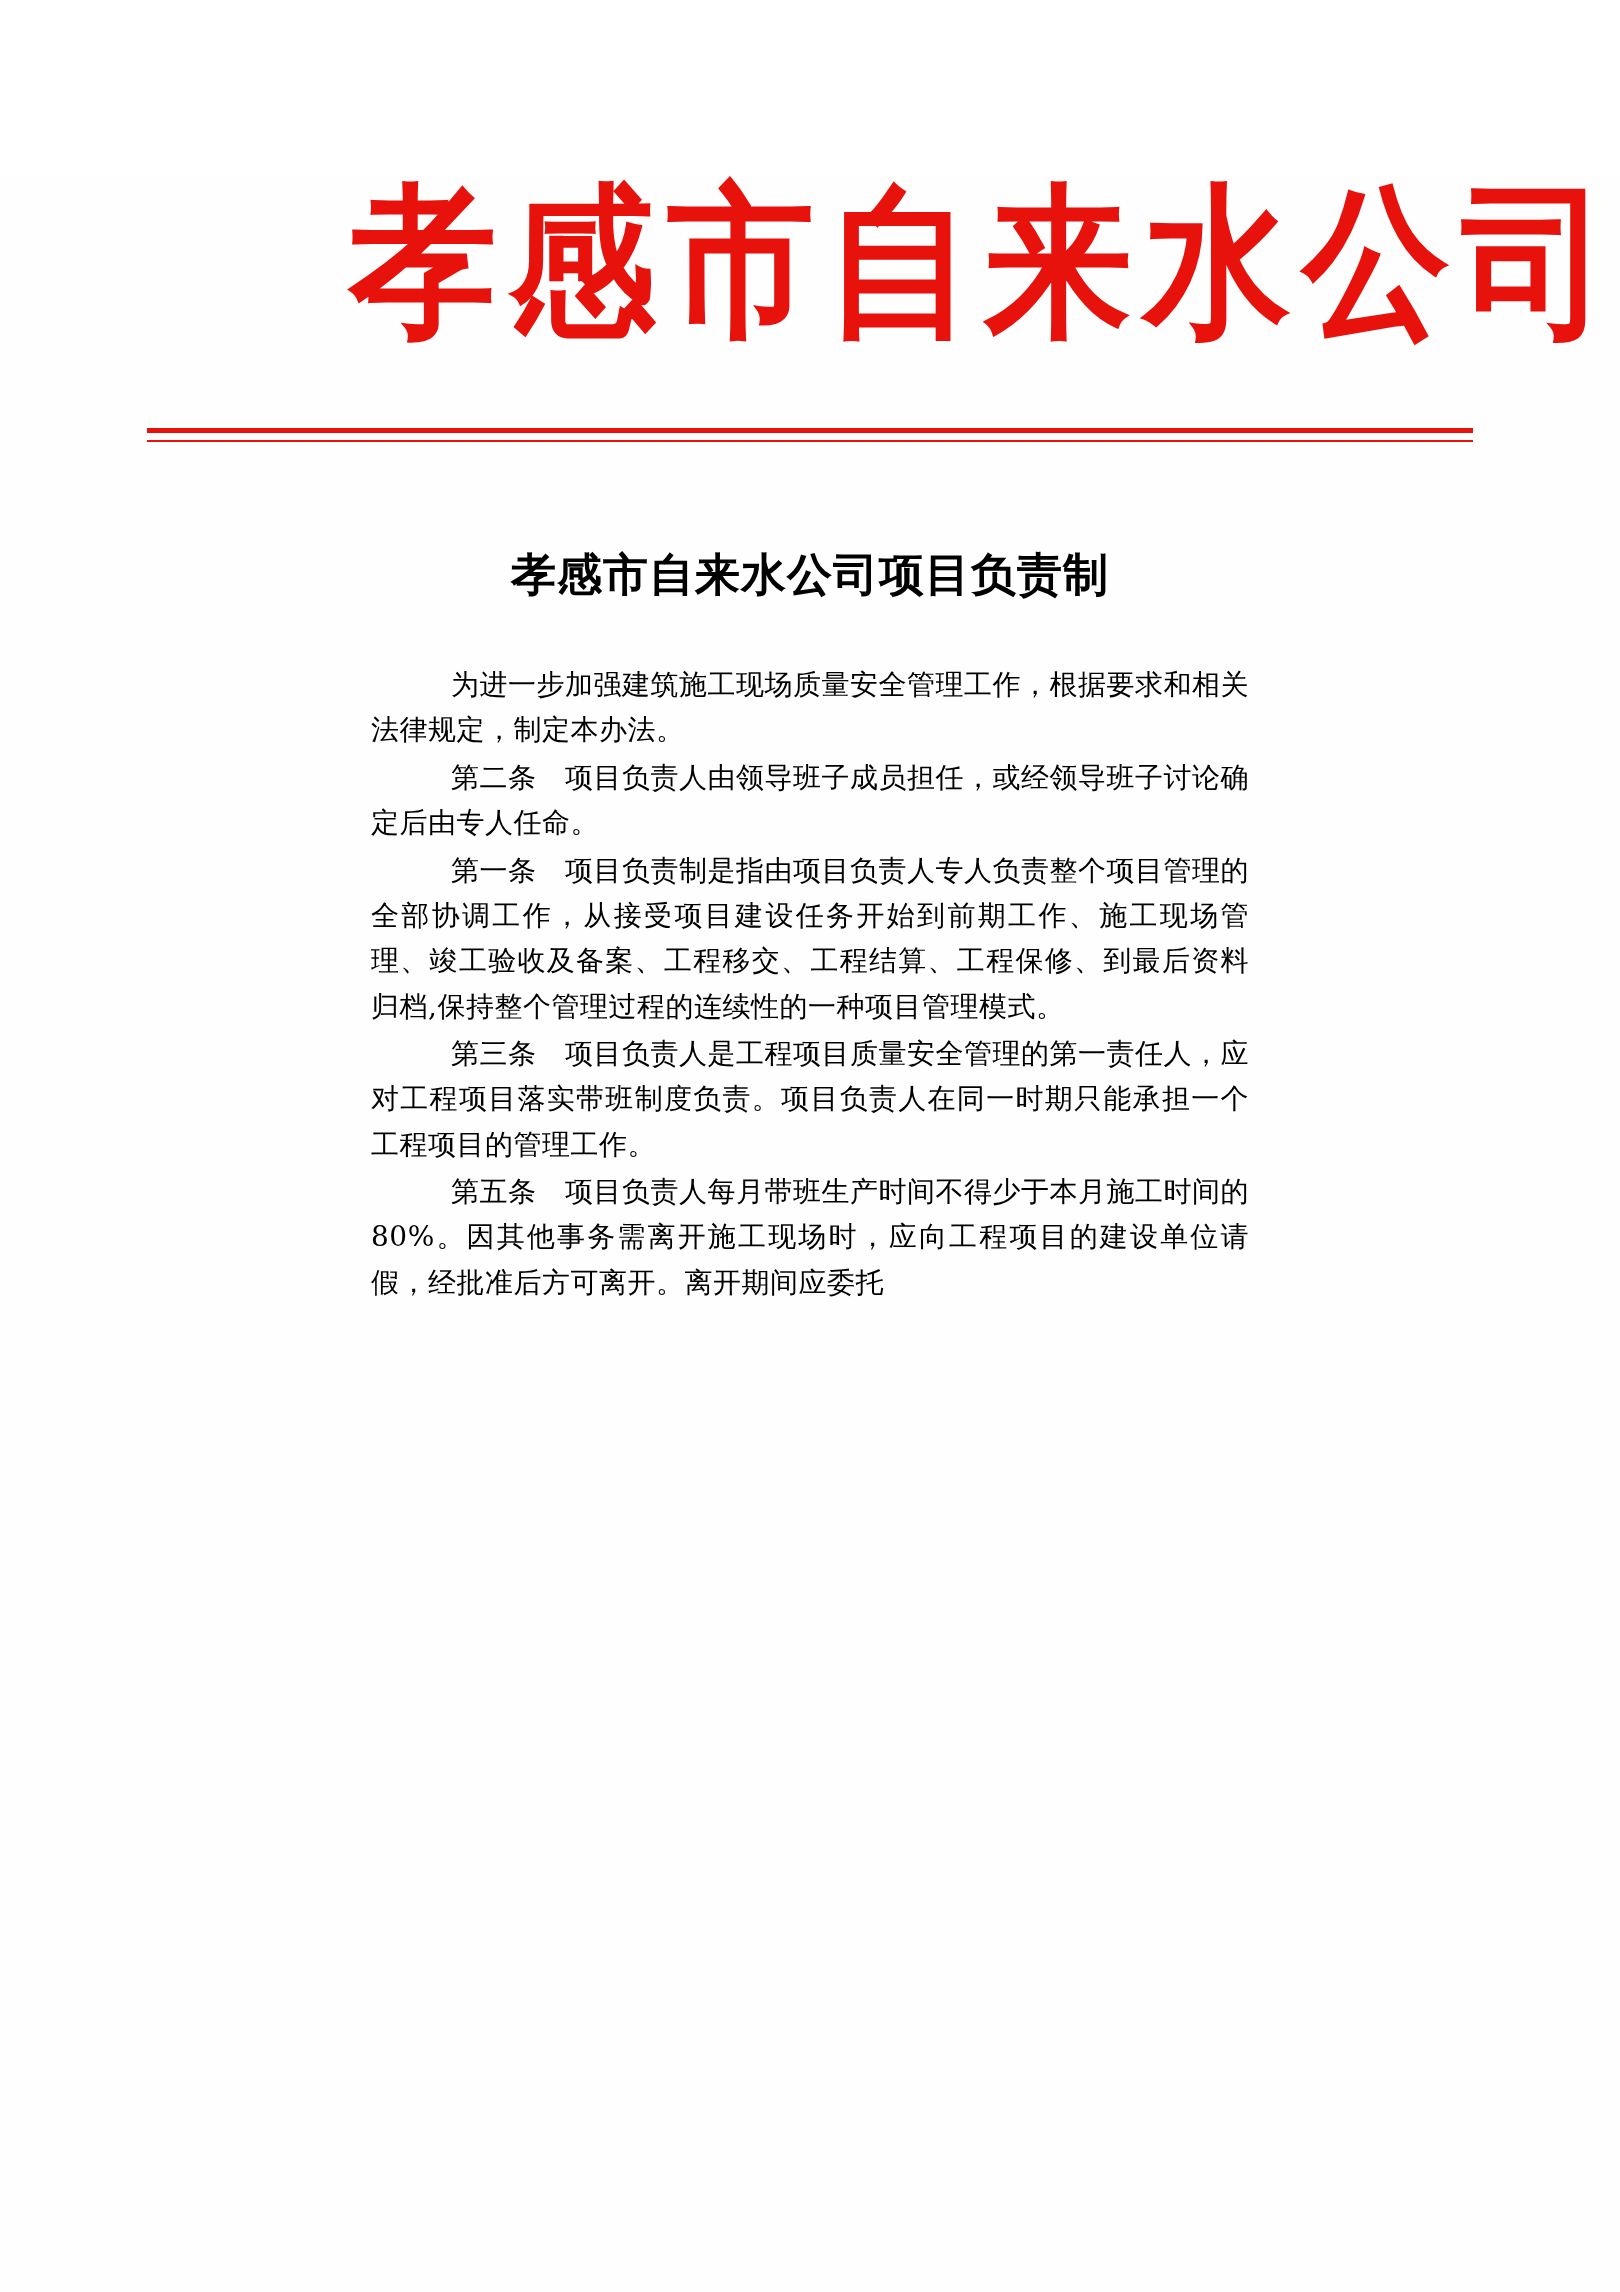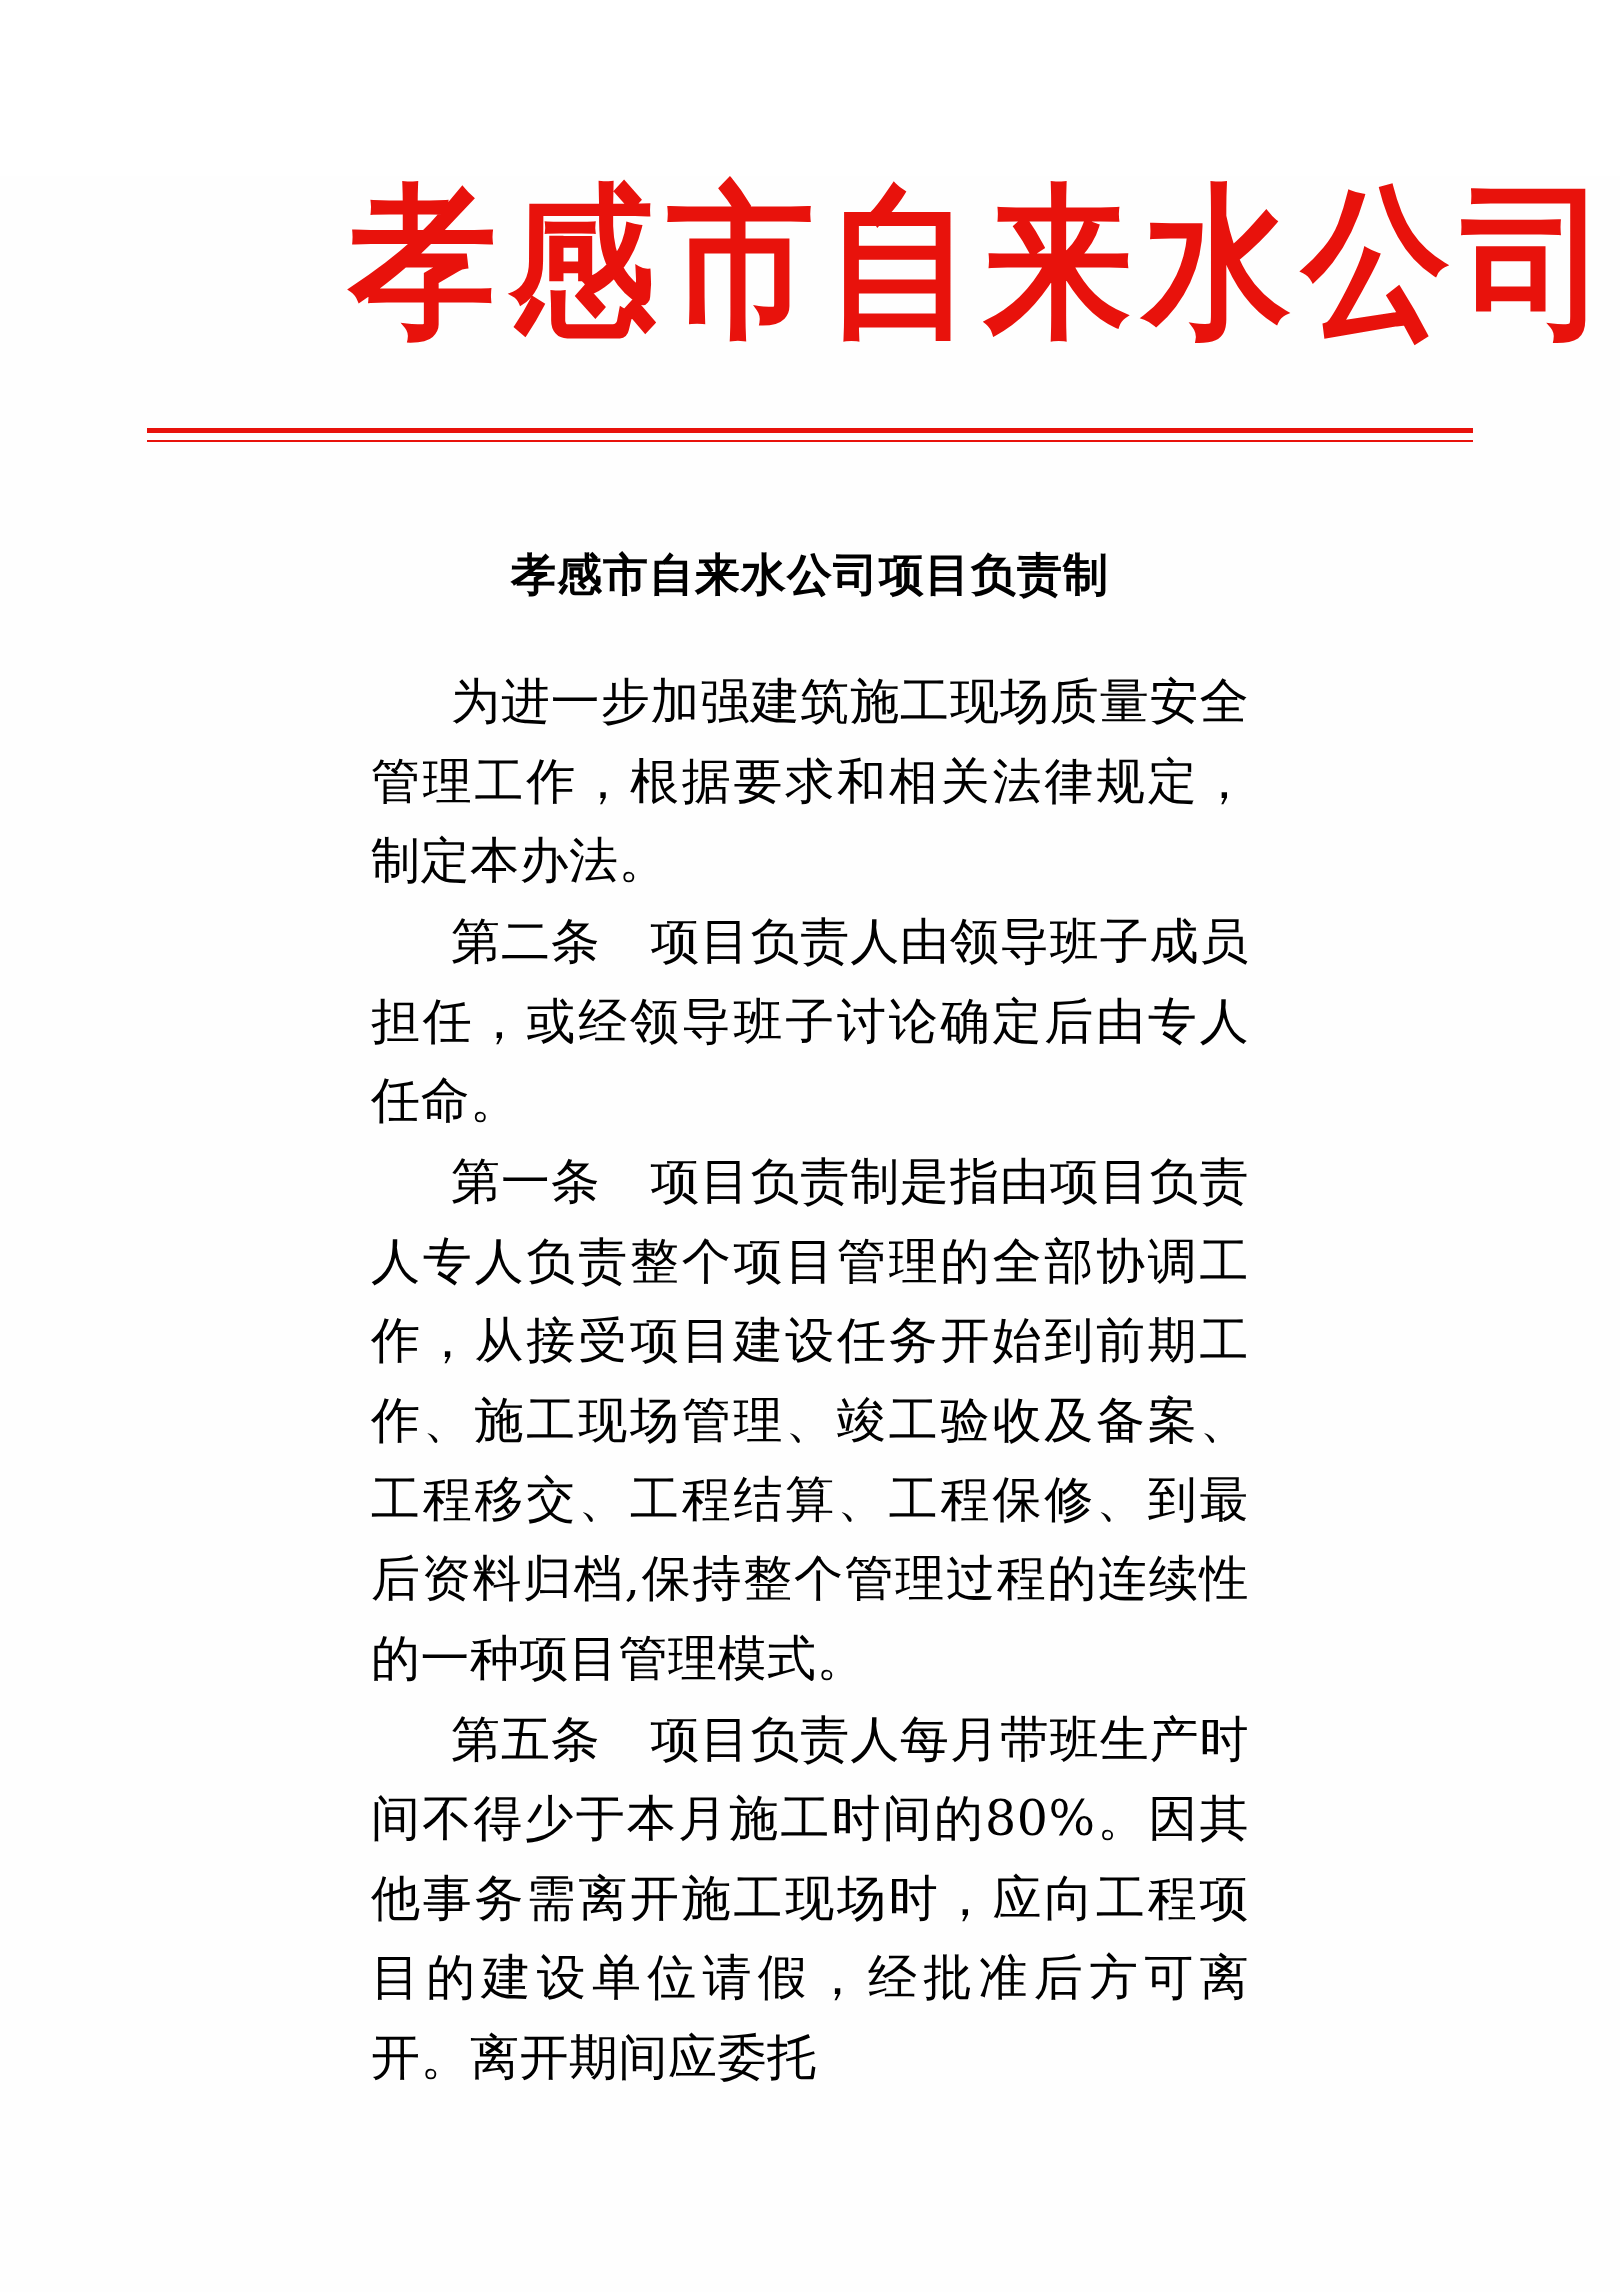--- a/index.html
+++ b/index.html
@@ -67,21 +67,21 @@
   .doc-title {
     text-align: center;
     font-size: 45px;
     font-weight: bold;
     letter-spacing: 1px;
     margin-top: 103px;
     margin-bottom: 57px;
     font-family: "DejaVu Serif", "Liberation Serif", serif;
   }
   .para {
-    font-size: 49px;
+    font-size: 28px;
     line-height: 1.62;
     text-align: justify;
     text-justify: inter-ideograph;
     text-indent: 80px;
     margin: 0 0 2px 0;
     letter-spacing: 0.5px;
   }
 </style>
 </head>
 <body>
@@ -96,17 +96,18 @@
     <div class="rule-thick"></div>
     <div class="rule-thin"></div>
   </div>
 
   <div class="doc-body">
     <div class="doc-title">孝感市自来水公司项目负责制</div>
 
     <p class="para">为进一步加强建筑施工现场质量安全管理工作，根据要求和相关法律规定，制定本办法。</p>
     <p class="para">第二条　项目负责人由领导班子成员担任，或经领导班子讨论确定后由专人任命。</p>
     <p class="para">第一条　项目负责制是指由项目负责人专人负责整个项目管理的全部协调工作，从接受项目建设任务开始到前期工作、施工现场管理、竣工验收及备案、工程移交、工程结算、工程保修、到最后资料归档,保持整个管理过程的连续性的一种项目管理模式。</p>
+    <p class="para">第三条　项目负责人是工程项目质量安全管理的第一责任人，应对工程项目落实带班制度负责。项目负责人在同一时期只能承担一个工程项目的管理工作。</p>
     <p class="para">第五条　项目负责人每月带班生产时间不得少于本月施工时间的80%。因其他事务需离开施工现场时，应向工程项目的建设单位请假，经批准后方可离开。离开期间应委托</p>
   </div>
 
 </div>
 
 
 </body></html>

